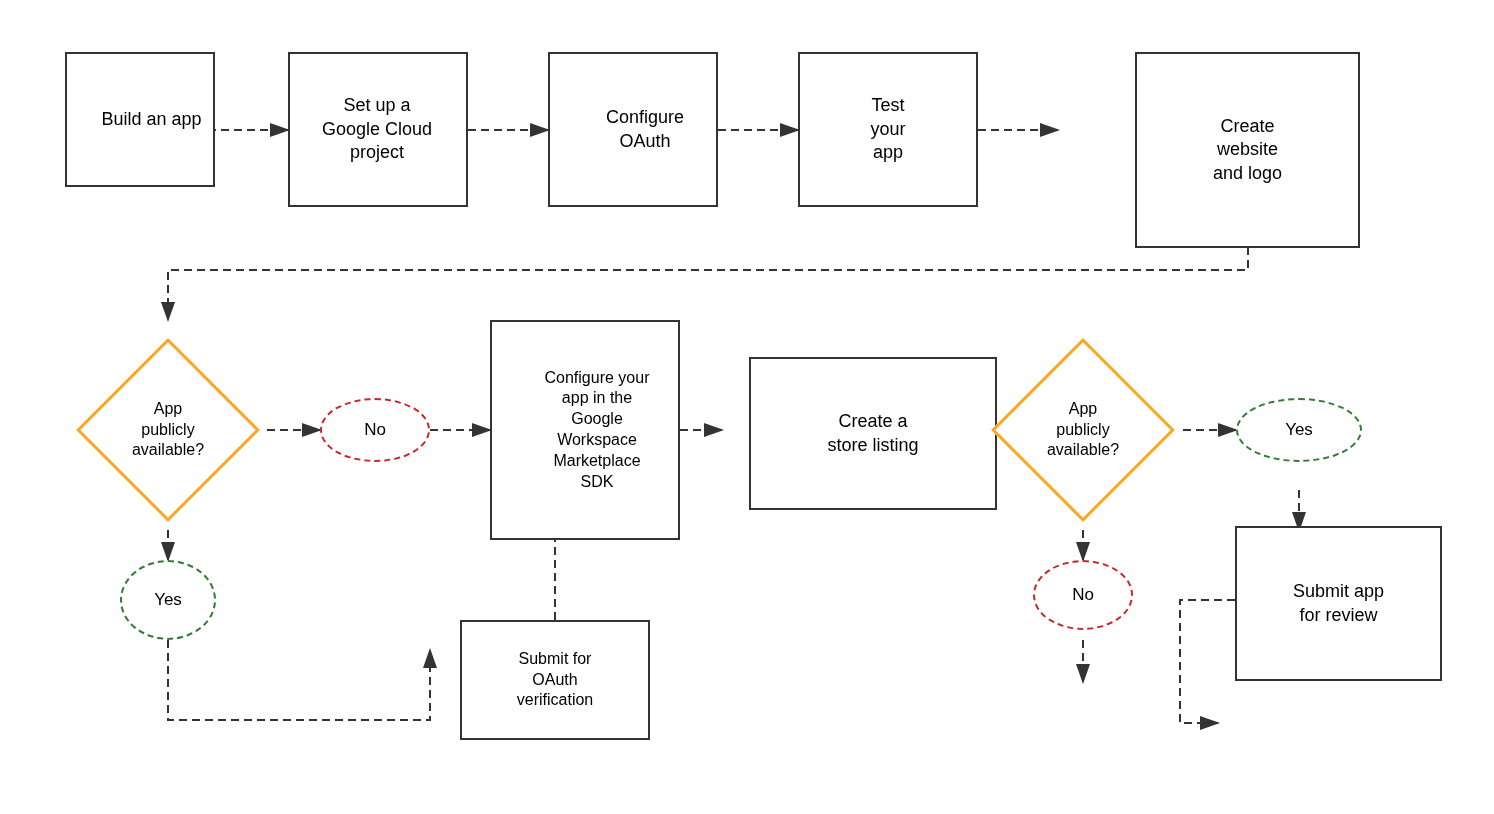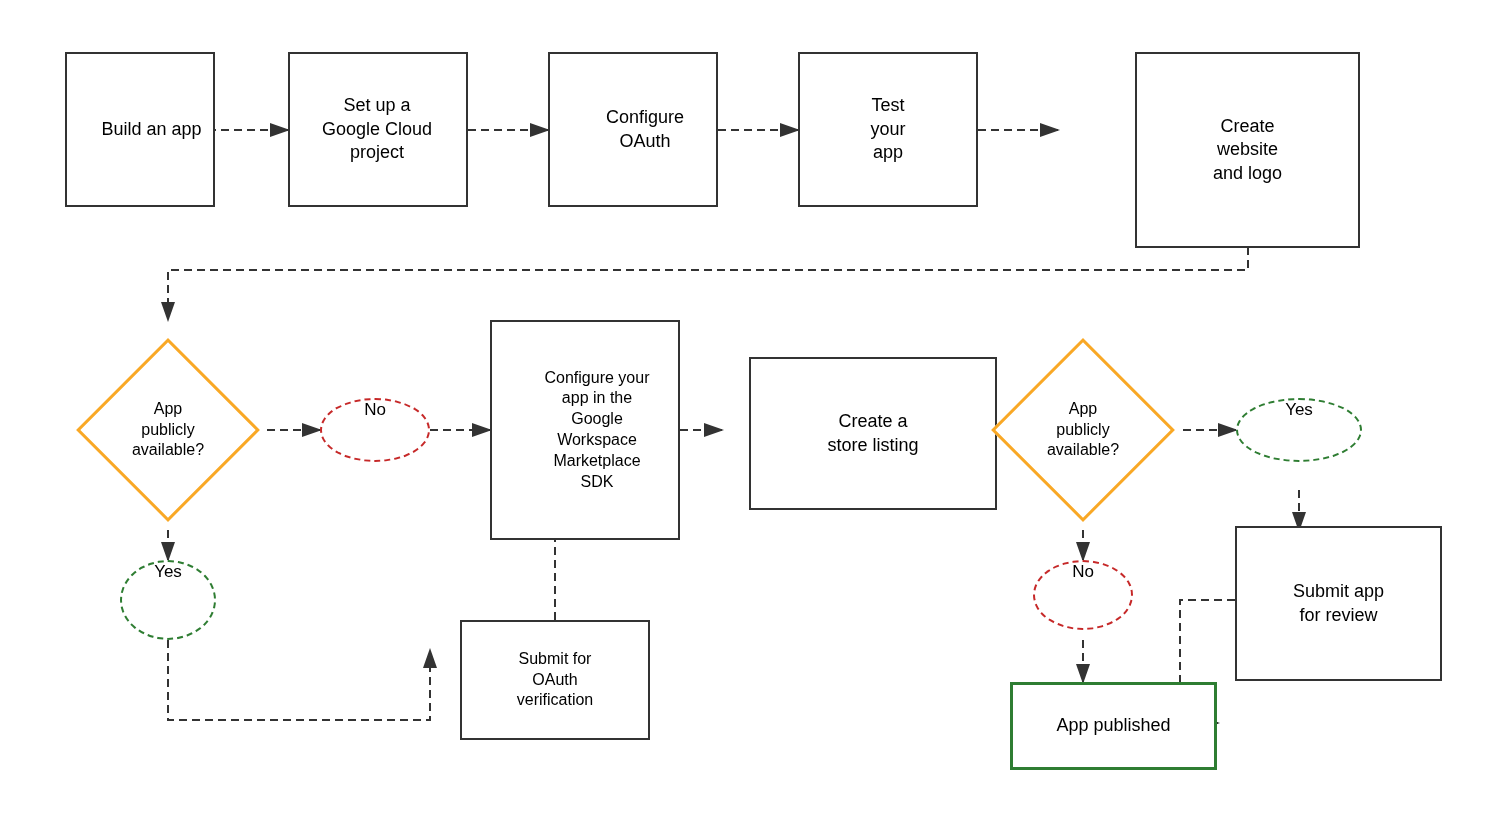--- a/index.html
+++ b/index.html
@@ -58,21 +58,21 @@
       text-align: center;
       font-size: 17px;
       line-height: 1.3;
       pointer-events: none;
     }
     
     .oval {
       position: absolute;
       border-radius: 50%;
       display: flex;
-      align-items: flex-start;
+      align-items: center;
       justify-content: center;
       font-size: 17px;
       background: #fff;
     }
     .oval-red {
       border: 2.5px dashed #c62828;
     }
     .oval-green {
       border: 2.5px dashed #2e7d32;
     }
@@ -129,21 +129,21 @@
 
     <line x1="1299" y1="490" x2="1299" y2="530" stroke="#333" stroke-width="2" stroke-dasharray="8,5" marker-end="url(#arrowhead)"></line>
 
     <line x1="1083" y1="530" x2="1083" y2="560" stroke="#333" stroke-width="2" stroke-dasharray="8,5" marker-end="url(#arrowhead)"></line>
 
     <line x1="1083" y1="640" x2="1083" y2="682" stroke="#333" stroke-width="2" stroke-dasharray="8,5" marker-end="url(#arrowhead)"></line>
 
     <polyline points="1235,600 1180,600 1180,723 1218,723" stroke="#333" stroke-width="2" stroke-dasharray="8,5" fill="none" marker-end="url(#arrowhead)"></polyline>
   </svg>
 
-  <div class="box" style="left:65px; top:52px; width:150px; height:155px;padding-left:31px;">
+  <div class="box" style="left:65px; top:52px; width:150px; height:135px;padding-left:31px;">
     <span>Build
 an app</span>
   </div>
 
   <div class="box" style="left:288px; top:52px; width:180px; height:155px;padding-left:6px;">
     <span style="white-space:pre-line;">Set up a
 Google Cloud
 project</span>
   </div>
 
@@ -212,17 +212,14 @@
   <div class="box" style="left:460px; top:620px; width:190px; height:120px;">
     <span style="white-space:pre-line; font-size:16px;">Submit for
 OAuth
 verification</span>
   </div>
 
   <div class="oval oval-red" style="left:1033px; top:560px; width:100px; height:70px;">
     <span>No</span>
   </div>
 
-  <div class="box-green" style="left:1010px; top:682px; width:207px; height:88px;">
-    <span>App published</span>
-  </div>
 
 </div>
 
 </body></html>

